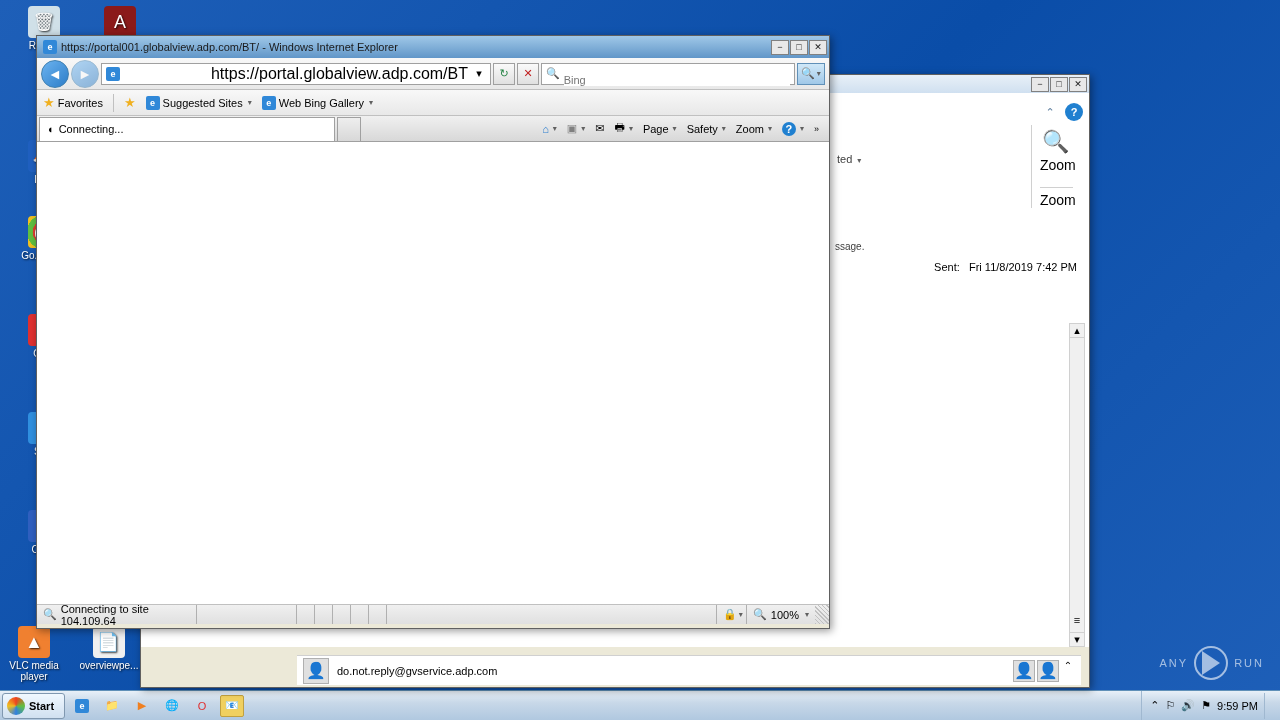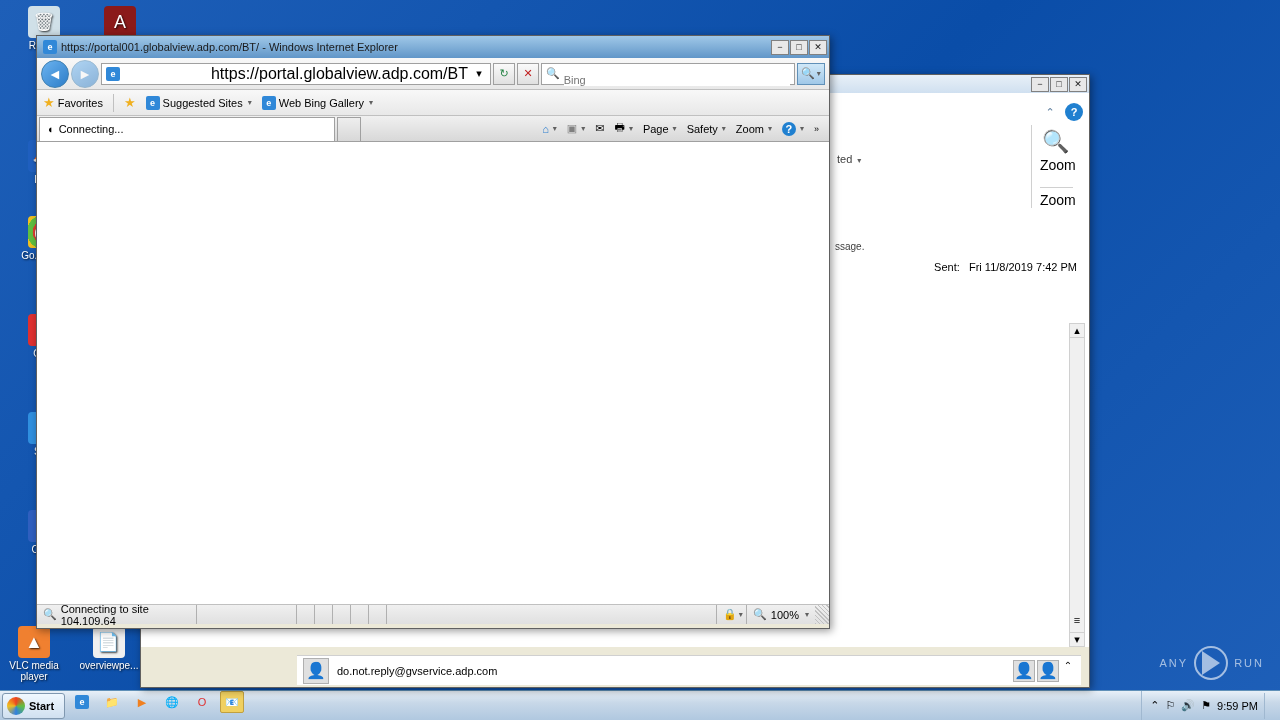--- a/index.html
+++ b/index.html
@@ -53,21 +53,21 @@
 .ribbon-right { position: absolute; right: 6px; top: 28px; display: flex; gap: 6px; }
 .ribbon-btn { width: 18px; height: 18px; display:flex;align-items:center;justify-content:center;cursor:pointer;border-radius:2px; }
 .zoom-group { position: absolute; right: 8px; top: 50px; width: 50px; text-align: center; border-left:1px solid #d0d0d0; padding: 4px 8px 0; }
 .zoom-group .mag { font-size: 22px; }
 .zoom-group .zl { font-size: 14px; margin-top: 2px; }
 .sent-row { position: absolute; right: 12px; top: 186px; font-size: 11px; }
 .reply-footer { position: absolute; bottom: 2px; left: 156px; right: 8px; height: 30px; border-top: 1px solid #d0d0d0; display: flex; align-items: center; gap: 8px; padding: 0 6px; background: white; }
 .avatar { width: 26px; height: 26px; background: #e0e0e0; border: 1px solid #b0b0b0; display:flex;align-items:center;justify-content:center;color:#909090;font-size:16px; }
 
 
-.taskbar { position: absolute; bottom: 0; left: 0; right: 0; height: 30px; background: linear-gradient(to bottom, #e8f0f8, #c8d8e8 40%, #b0c8e0); border-top: 1px solid #6090b8; display: flex; }
+.taskbar { position: absolute; bottom: 0; left: 0; right: 0; height: 30px; background: linear-gradient(to bottom, #e8f0f8, #c8d8e8 40%, #b0c8e0); border-top: 1px solid #6090b8; display: flex; align-items: center; }
 .start-btn { height: 26px; padding: 0 10px 0 4px; margin: 2px; background: linear-gradient(to bottom, #f0f8ff, #d0e0f0); border: 1px solid #8098b0; border-radius: 3px; display: flex; align-items: center; gap: 4px; cursor: pointer; font-weight: bold; }
 .start-orb { width: 18px; height: 18px; border-radius: 9px; background: conic-gradient(#f04020, #60c040, #3080e0, #f0c020, #f04020); }
 .task-icon { width: 24px; height: 22px; margin: 0 3px; display: flex; align-items: center; justify-content: center; cursor: pointer; border-radius: 2px; }
 .tray { margin-left: auto; display: flex; align-items: center; gap: 6px; padding: 0 8px; height: 100%; border-left: 1px solid #a0b8d0; }
 .tray-time { font-size: 11px; }
 
 
 .watermark { position: absolute; right: 16px; bottom: 40px; font-size: 28px; color: rgba(255,255,255,0.6); font-weight: 300; letter-spacing: 2px; display: flex; align-items: center; gap: 6px; font-family: Arial; }
 .watermark .play { width: 0; height: 0; border-left: 18px solid rgba(255,255,255,0.6); border-top: 12px solid transparent; border-bottom: 12px solid transparent; }
 </style>

